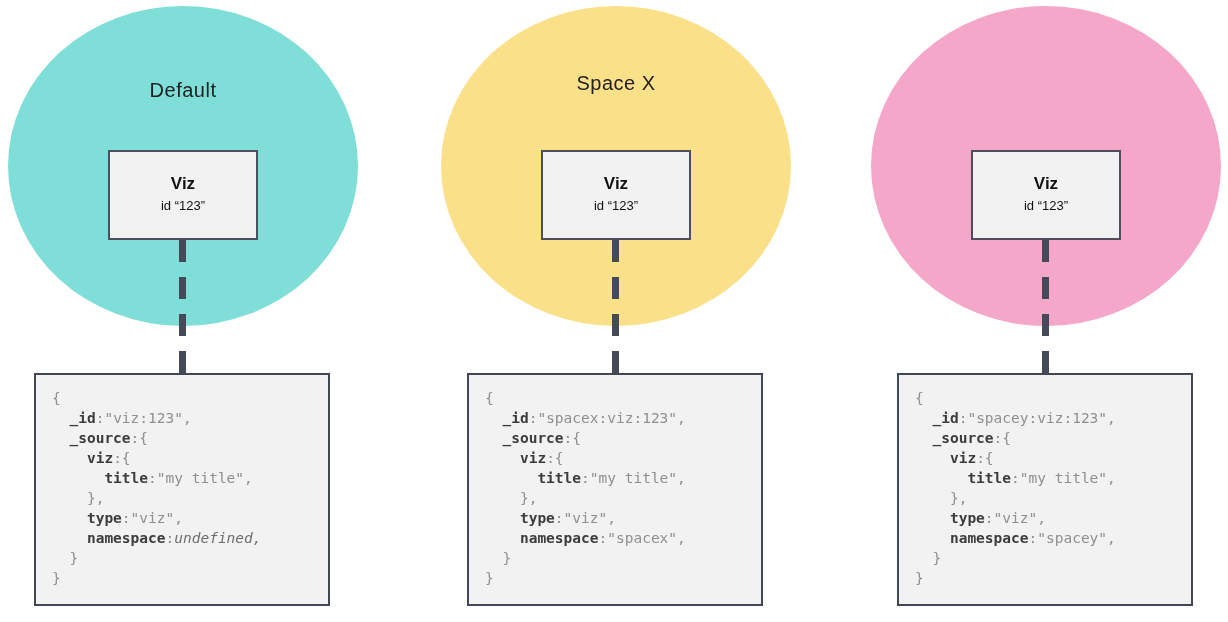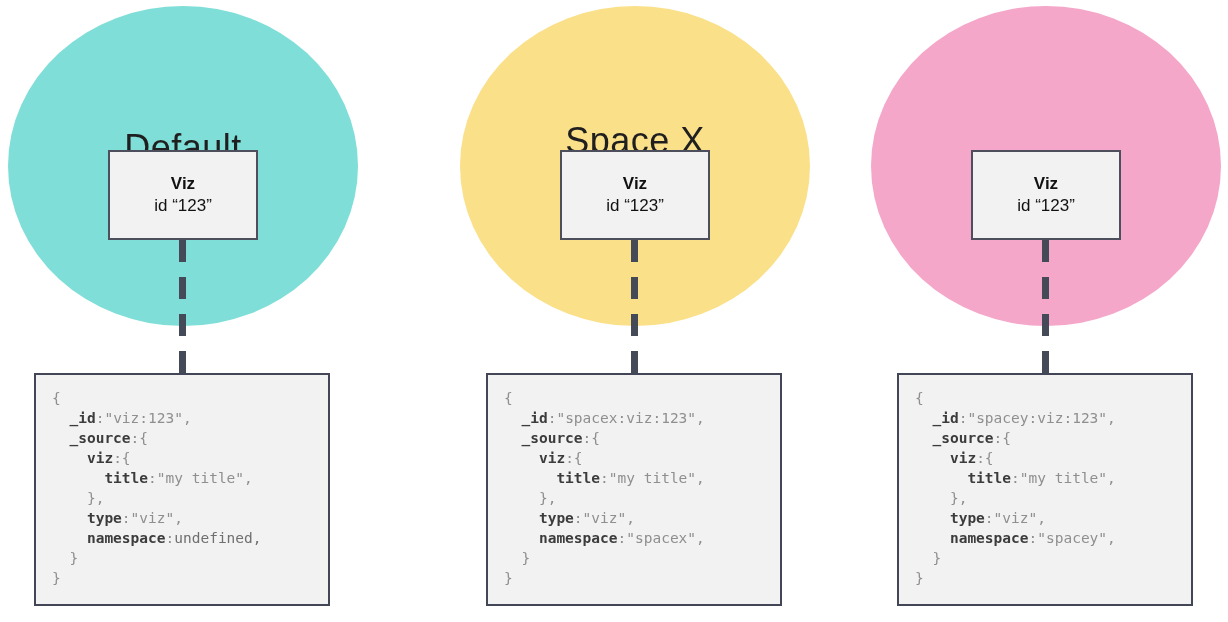--- a/index.html
+++ b/index.html
@@ -5,53 +5,52 @@
   html,body{margin:0;padding:0;background:#ffffff;}
   .canvas{
     position:relative;
     width:1228px;height:622px;
     background:#ffffff;
     overflow:hidden;
     font-family:"Liberation Sans",sans-serif;
   }
   .panel{position:absolute;top:0;width:350px;height:622px;}
   .panel-0{left:8px;}
-  .panel-1{left:460px;}
+  .panel-1{left:441px;}
   .panel-2{left:871px;}
 
   .circle{
     position:absolute;left:0;top:6px;
     width:350px;height:320px;
     border-radius:50%;
   }
   .circle-title{
     position:absolute;left:0;top:72px;
     width:100%;
     text-align:center;
-    font-size:36px;
+    font-size:20px;
     color:#1f1f1f;
     letter-spacing:0.5px;
-    margin-top:48px;
   }
   .panel-0 .circle-title{top:79px;}
 
   .viz-box{
     position:absolute;left:100px;top:150px;
     width:150px;height:90px;
     box-sizing:border-box;
     background:#f2f2f2;
     border:2px solid #4d4f5d;
     display:flex;flex-direction:column;
     align-items:center;justify-content:center;
   }
   .viz-label{
     font-size:17px;font-weight:bold;color:#111;line-height:22px;
   }
   .viz-id{
-    font-size:17px;color:#111;line-height:22px;
+    font-size:13px;color:#111;line-height:22px;
   }
 
   .connector{
     position:absolute;left:171px;top:240px;
     width:7px;height:133px;
     background:repeating-linear-gradient(
       to bottom,
       #454a59 0px, #454a59 22px,
       transparent 22px, transparent 37px
     );
@@ -68,21 +67,21 @@
     overflow:hidden;
   }
   .code-line{
     white-space:pre;
     font-family:"DejaVu Sans Mono",monospace;
     font-size:14.5px;
     line-height:20px;
   }
   .seg-p{color:#8f8f8f;}
   .seg-k{color:#3c3c3c;font-weight:bold;text-align:center;}
-  .seg-u{color:#6f6f6f;}
+  .seg-u{color:#6f6f6f;font-style:italic;}
 </style>
 </head>
 <body>
 
 <div class="canvas">
 
   <section class="panel panel-0">
     <div class="circle" style="background: rgb(127, 222, 215);"></div>
     <div class="circle-title">Default</div>
     <div class="viz-box">

